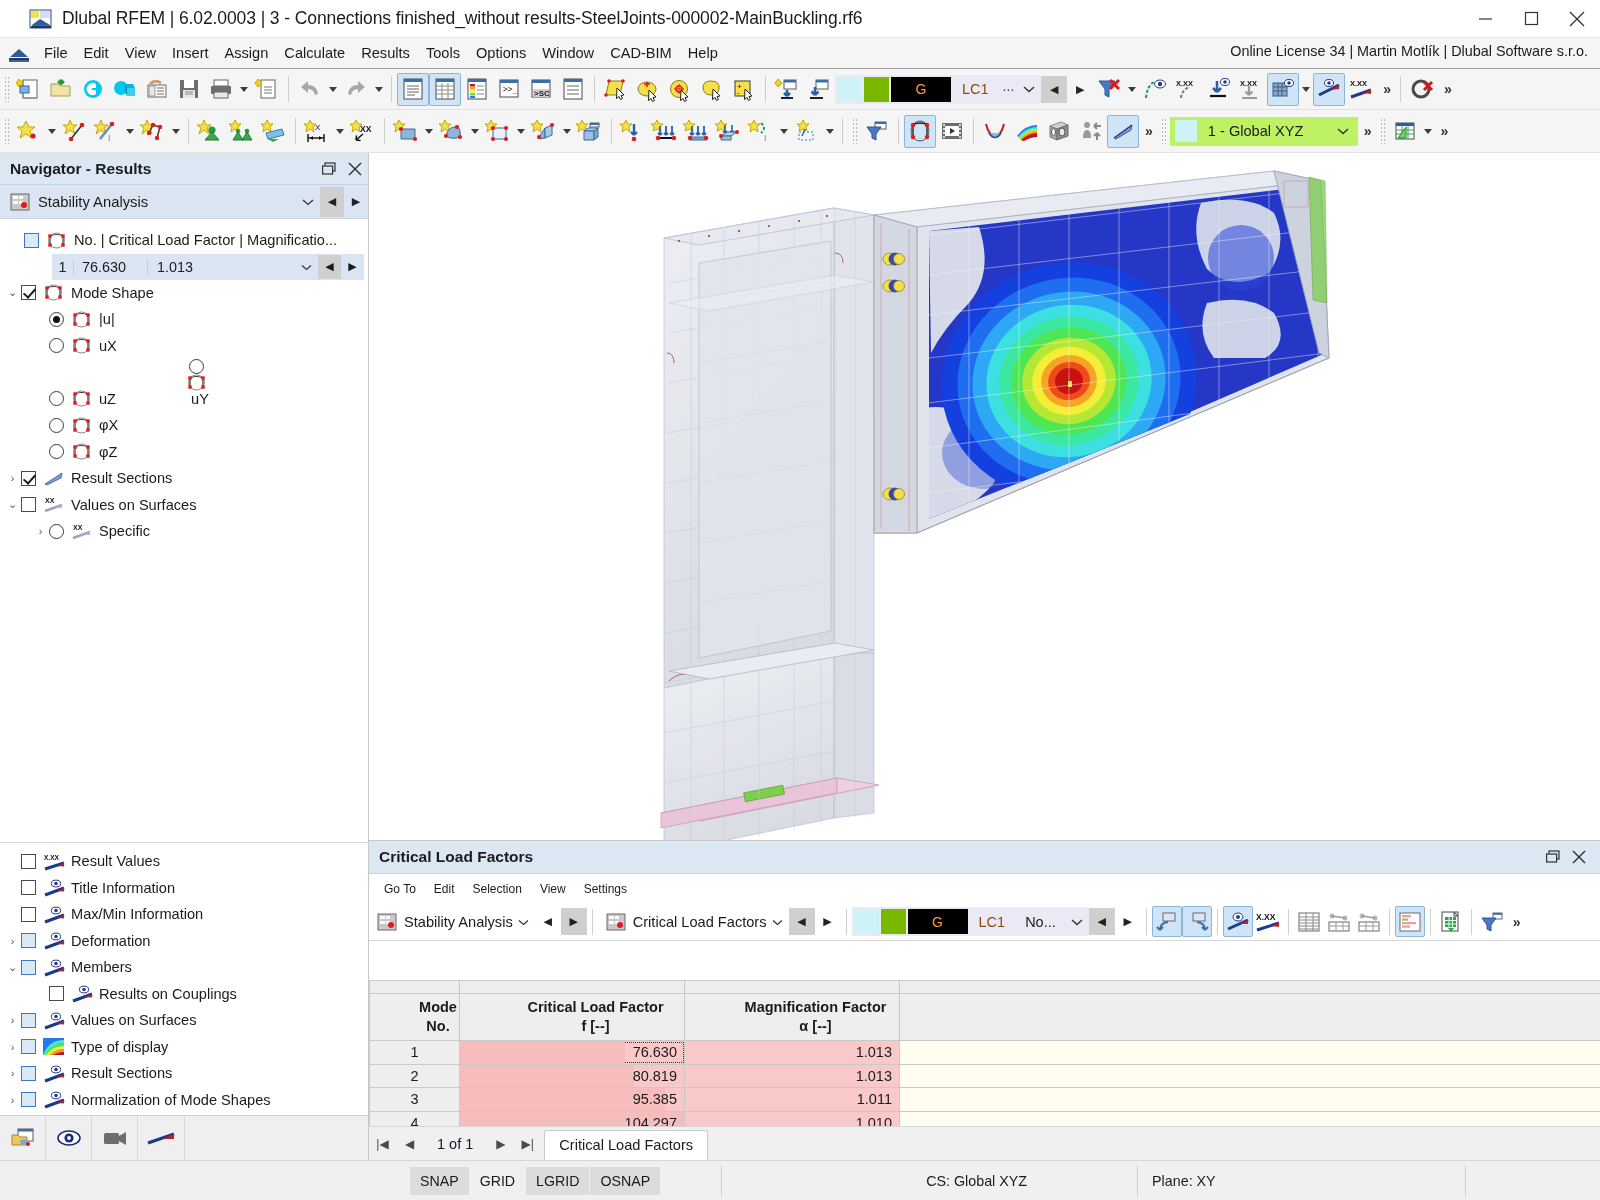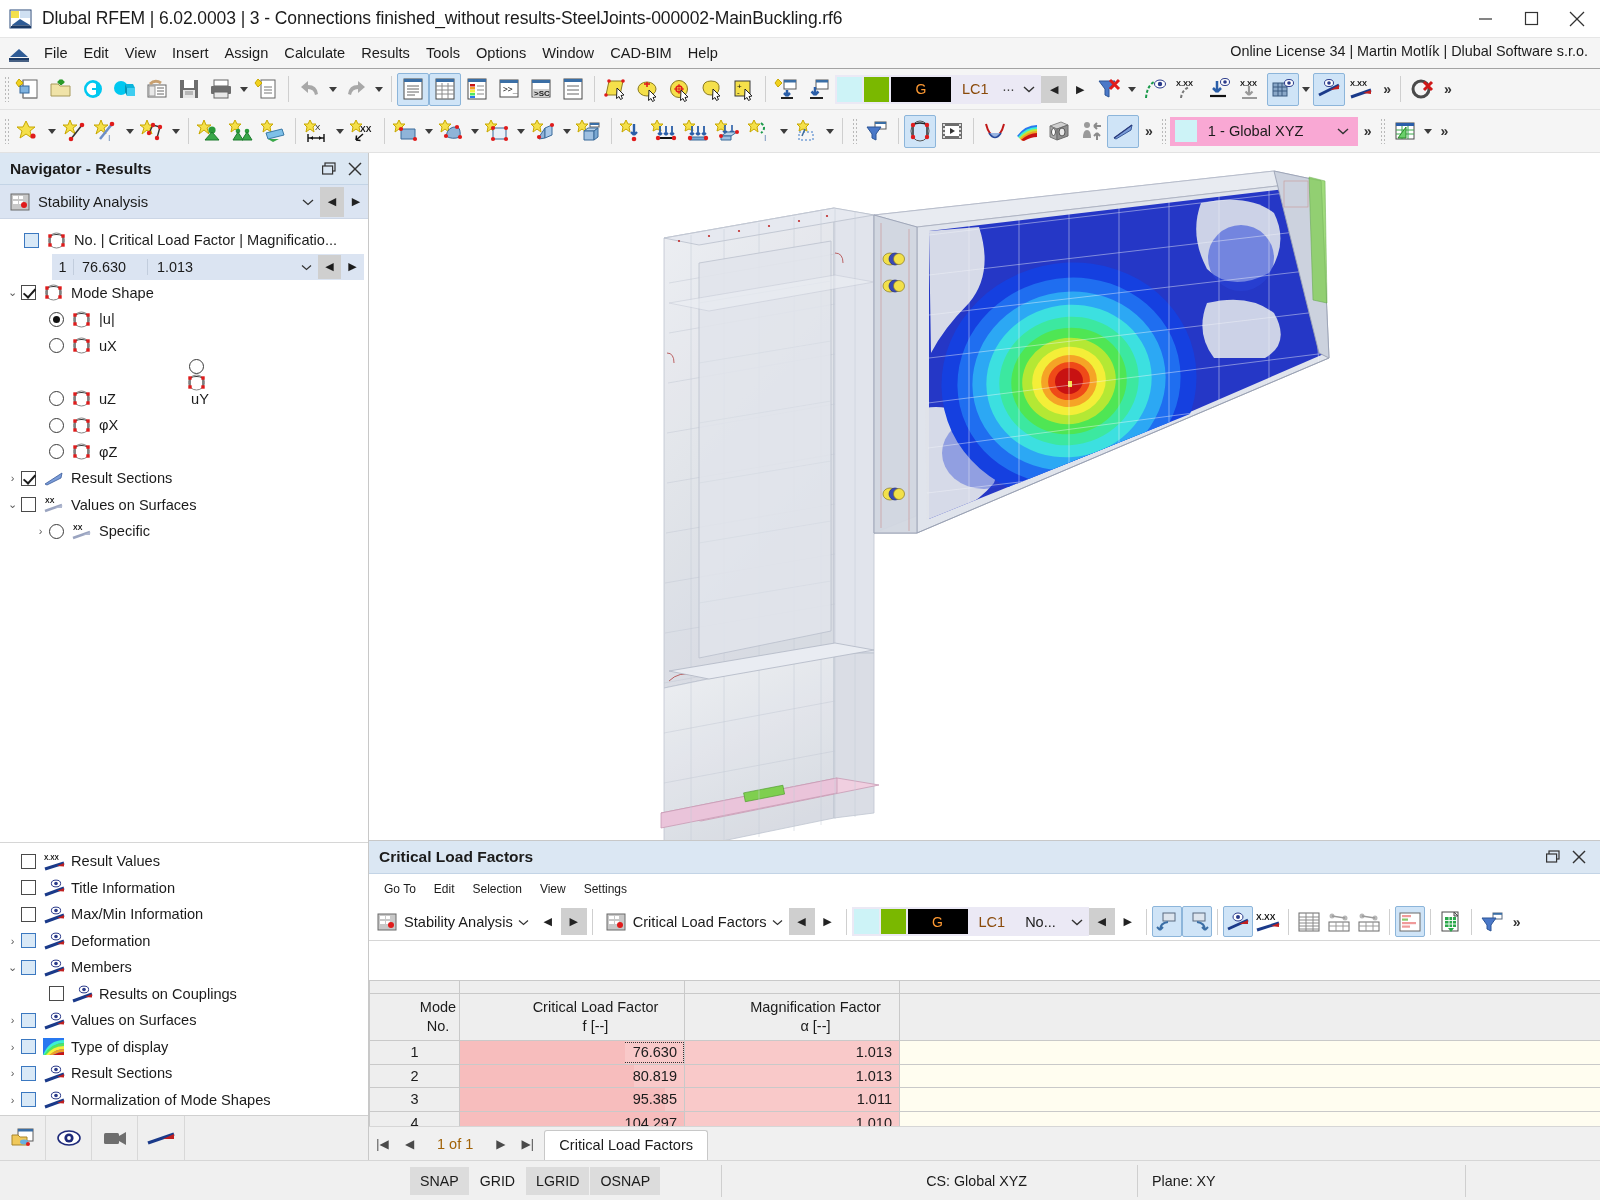--- a/index.html
+++ b/index.html
@@ -11,20 +11,21 @@
     background: #ffffff;
     -webkit-font-smoothing: antialiased;
   }
   #app { position: relative; width: 1600px; height: 1200px; background: #f5f5f5; }
 
   
   .titlebar {
     position: absolute; left: 0; top: 0; width: 1600px; height: 38px;
     background: #ffffff; display: flex; align-items: center;
     border-bottom: 1px solid #e6e6e6;
+    padding-left: 20px;
   }
   .tb-icon { width: 24px; height: 24px; margin-left: 9px; margin-right: 9px; position: relative; flex: none; }
   .tb-title { font-size: 17.5px; color: #1b1b1b; white-space: nowrap; letter-spacing: -0.1px; }
   .tb-spacer { flex: 1; }
   .winbtn {
     width: 46px; height: 38px; display: flex; align-items: center; justify-content: center;
     color: #333; font-size: 15px; flex: none;
   }
   .winbtn svg { display: block; }
 
@@ -82,21 +83,21 @@
   .lctext { font-size: 14.5px; color: #8a4a0a; padding: 0 10px; white-space: nowrap; }
   .lcdots { font-size: 14px; color: #444; padding: 0 4px 6px 4px; }
   .lcchev { width: 22px; display:flex; align-items:center; justify-content:center; }
   .navbtn {
     width: 26px; height: 27px; flex: none; display: flex; align-items: center; justify-content: center;
     font-size: 11px; color: #222;
   }
   .navbtn.dim { background: #cfcfcf; }
 
   .cscombo {
-    display: flex; align-items: center; height: 29px; width: 188px; background: #f9a8d4; flex: none;
+    display: flex; align-items: center; height: 29px; width: 188px; background: #bef264; flex: none;
     padding: 0 4px;
   }
   .cscombo .lbl { font-size: 14.6px; color: #1b1b1b; margin-left: 10px; flex:1; }
 
   
   .navigator {
     position: absolute; left: 0; top: 153px; width: 369px; height: 1007px;
     background: #ffffff; border-right: 1px solid #c8c8c8;
   }
   .nav-header {
@@ -197,38 +198,38 @@
 
   
   .grid { position: absolute; left: 0; top: 139px; width: 1231px; height: 132px; background: #fff; }
   .gtbl { border-collapse: collapse; width: 1231px; table-layout: fixed; }
   .gtbl col.c0 { width: 90px; }
   .gtbl col.c1 { width: 225px; }
   .gtbl col.c2 { width: 215px; }
   .gtbl col.c3 { width: 701px; }
   .gtbl th, .gtbl td { border: 1px solid #c9c9c9; font-size: 14.5px; color: #1b1b1b; }
   .gtbl thead tr.spacer th { height: 13px; background: #eeeeee; padding: 0; }
-  .gtbl thead tr.hdr th { height: 47px; background: #eeeeee; font-weight: normal; line-height: 1.28; padding-left: 48px; }
+  .gtbl thead tr.hdr th { height: 47px; background: #eeeeee; font-weight: bold; line-height: 1.28; padding-left: 48px; }
   .gtbl tbody td { height: 23.5px; padding: 0 7px; }
   .gtbl tbody td.idx { text-align: center; background: #eeeeee; }
   .gtbl tbody td.val { text-align: right; background: #f9c9c9; }
   .gtbl tbody td.blank { background: #fffdf0; }
   .gtbl tbody td.sel { outline: 1.5px dotted #333; outline-offset: -2px; }
   .gtbl tbody td.bar { position: relative; }
   .gtbl tbody td.bar .fill { position: absolute; left: 0; top: 0; bottom: 0; background: #f7bdbd; }
   .gtbl tbody td.bar .num { position: relative; }
 
   
   .tabstrip {
     position: absolute; left: 0; bottom: 0; width: 1231px; height: 34px;
     background: #f0f0f0; display: flex; align-items: flex-end; border-top: 1px solid #d6d6d6;
   }
   .pnav { width: 27px; height: 33px; display: flex; align-items: center; justify-content: center;
           font-size: 12px; color: #4a4a4a; }
-  .pagelbl { font-size: 14.5px; color: #a16207; padding: 0 14px 8px 14px; }
+  .pagelbl { font-size: 14.5px; color: #0f172a; padding: 0 14px 8px 14px; }
   .ptab {
     background: #ffffff; border: 1px solid #c8c8c8; border-bottom: none;
     padding: 6px 14px 7px 14px; font-size: 14.6px; color: #1b1b1b;
     border-radius: 3px 3px 0 0; margin-left: 3px;
   }
 
   
   .statusbar {
     position: absolute; left: 0; bottom: 0; width: 1600px; height: 40px;
     background: #f0f0f0; display: flex; align-items: center; border-top: 1px solid #d6d6d6;

